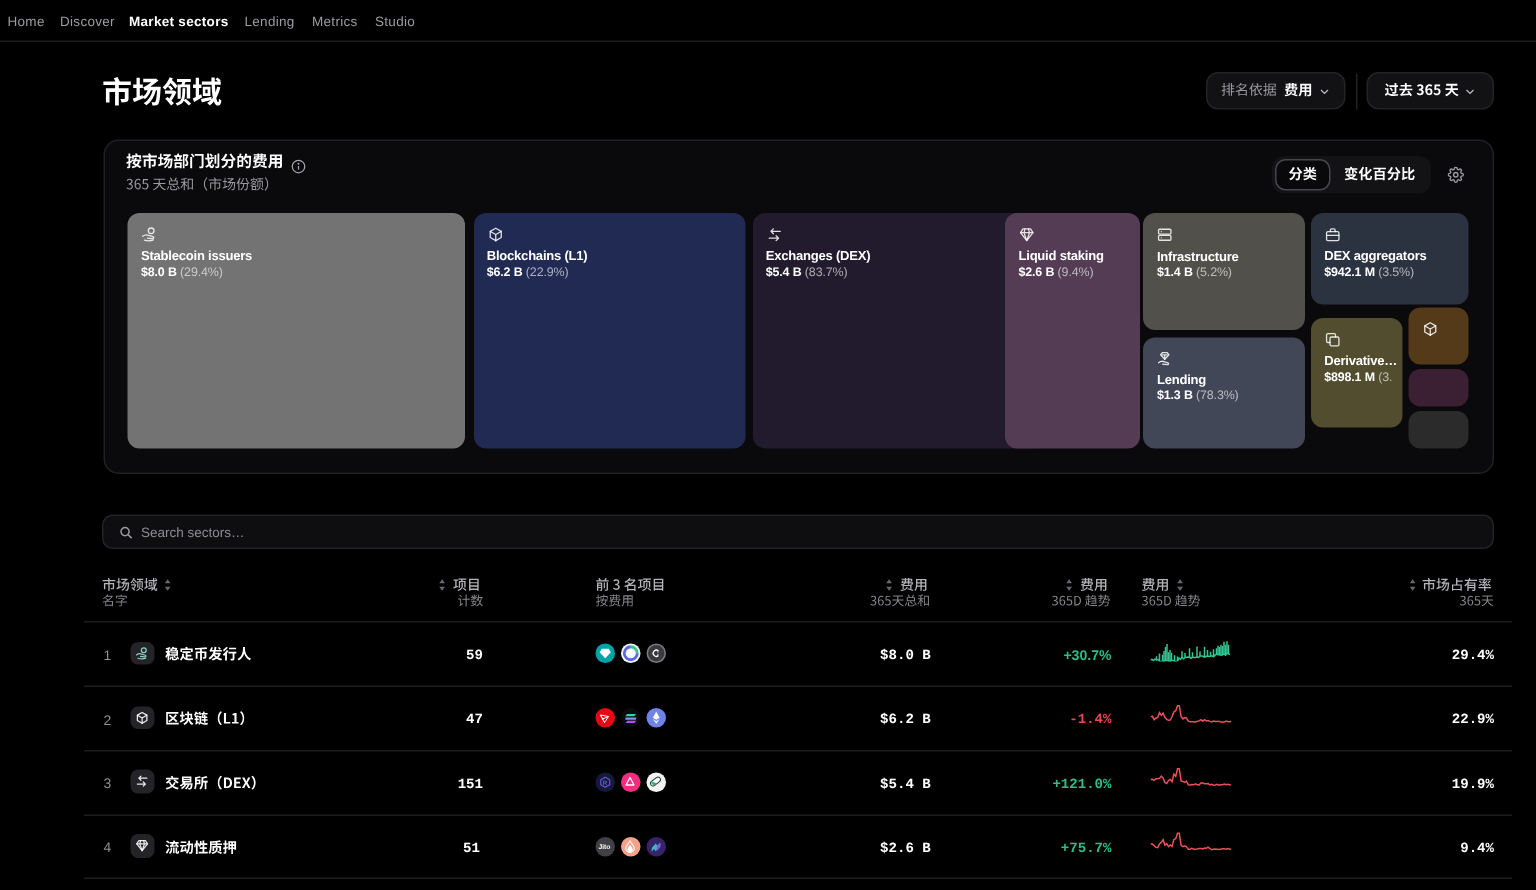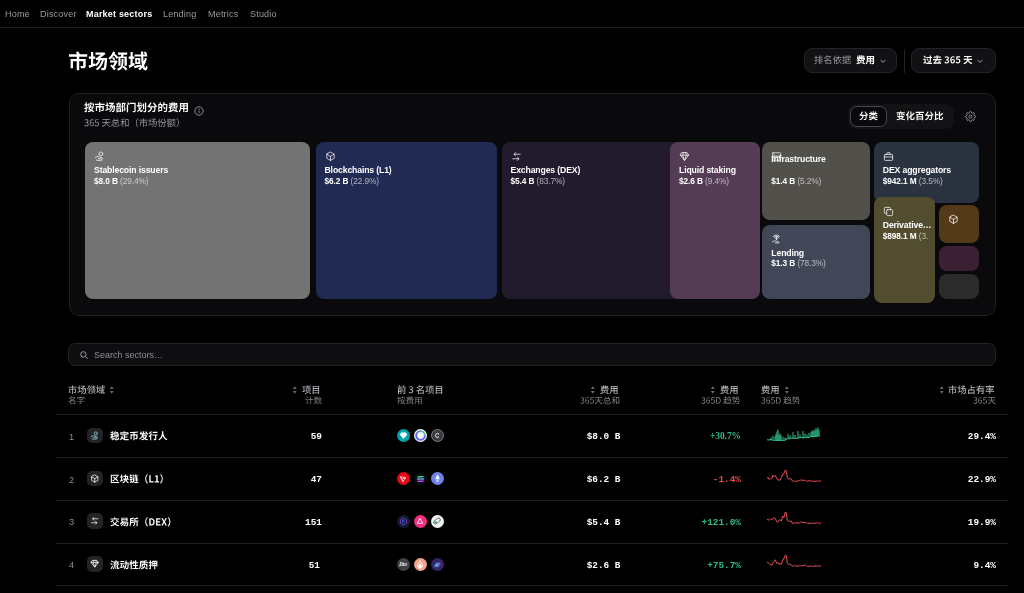--- a/index.html
+++ b/index.html
@@ -115,21 +115,21 @@
   </div>
 <div style="position:absolute;left:762.3px;top:142px;width:107.9px;height:78px;background:#52504a;border-radius:8px;overflow:hidden">
     <div style="position:absolute;left:9px;top:9px">
       <svg width="11" height="11" viewBox="0 0 24 24" fill="none" stroke="rgba(255,255,255,0.85)" stroke-width="1.9" stroke-linejoin="round" stroke-linecap="round">
         <rect x="3" y="4" width="18" height="7" rx="1.5"></rect>
         <rect x="3" y="13" width="18" height="7" rx="1.5"></rect>
         <line x1="7" y1="7.5" x2="7" y2="7.5"></line>
         <line x1="7" y1="16.5" x2="7" y2="16.5"></line>
       </svg>
     </div>
-    <div style="position:absolute;left:9px;top:12px;font-size:8.7px;font-weight:700;white-space:nowrap;letter-spacing:-.15px">Infrastructure</div>
+    <div style="position:absolute;left:9px;top:24px;font-size:8.7px;font-weight:700;white-space:nowrap;letter-spacing:-.15px">Infrastructure</div>
     <div style="position:absolute;left:9px;top:33.5px;font-size:8.3px;white-space:nowrap;letter-spacing:-.1px"><span style="font-weight:700">$1.4 B</span> <span style="color:rgba(255,255,255,.62)">(5.2%)</span></div>
   </div>
 <div style="position:absolute;left:762.3px;top:224.5px;width:107.9px;height:74.5px;background:#414757;border-radius:8px;overflow:hidden">
     <div style="position:absolute;left:9px;top:9px">
       <svg width="11" height="11" viewBox="0 0 24 24" fill="none" stroke="rgba(255,255,255,0.85)" stroke-width="1.9" stroke-linejoin="round" stroke-linecap="round">
         <path d="M8.5 2.5h7L18 5.5l-6 6.5-6-6.5z"></path>
         <path d="M8.5 5.5h7M12 5.5V12"></path>
         <path d="M3 17c3-2.5 6-2.5 9-1.2l4.5 1.4c1.8.6 1.2 2.8-.6 2.6l-7-.6"></path>
       </svg>
     </div>
@@ -139,21 +139,21 @@
 <div style="position:absolute;left:873.8px;top:142px;width:105.2px;height:60.5px;background:#2c3340;border-radius:8px;overflow:hidden">
     <div style="position:absolute;left:9px;top:9px">
       <svg width="11" height="11" viewBox="0 0 24 24" fill="none" stroke="rgba(255,255,255,0.85)" stroke-width="1.9" stroke-linejoin="round" stroke-linecap="round">
         <rect x="3" y="7.5" width="18" height="13" rx="2"></rect>
         <path d="M8.5 7.5V5.5a2 2 0 0 1 2-2h3a2 2 0 0 1 2 2v2M3 13h18"></path>
       </svg>
     </div>
     <div style="position:absolute;left:9px;top:23px;font-size:8.7px;font-weight:700;white-space:nowrap;letter-spacing:-.15px">DEX aggregators</div>
     <div style="position:absolute;left:9px;top:33.5px;font-size:8.3px;white-space:nowrap;letter-spacing:-.1px"><span style="font-weight:700">$942.1 M</span> <span style="color:rgba(255,255,255,.62)">(3.5%)</span></div>
   </div>
-<div style="position:absolute;left:873.8px;top:197px;width:61.6px;height:106px;background:#524d2e;border-radius:8px;overflow:hidden">
+<div style="position:absolute;left:873.8px;top:212px;width:61.6px;height:73px;background:#524d2e;border-radius:8px;overflow:hidden">
     <div style="position:absolute;left:9px;top:9px">
       <svg width="11" height="11" viewBox="0 0 24 24" fill="none" stroke="rgba(255,255,255,0.85)" stroke-width="1.9" stroke-linejoin="round" stroke-linecap="round">
         <rect x="8" y="8" width="13" height="13" rx="2"></rect>
         <path d="M16 8V5a2 2 0 0 0-2-2H5a2 2 0 0 0-2 2v9a2 2 0 0 0 2 2h3"></path>
       </svg>
     </div>
     <div style="position:absolute;left:9px;top:23px;font-size:8.7px;font-weight:700;white-space:nowrap;letter-spacing:-.15px">Derivative…</div>
     <div style="position:absolute;left:9px;top:33.5px;font-size:8.3px;white-space:nowrap;letter-spacing:-.1px"><span style="font-weight:700">$898.1 M</span> <span style="color:rgba(255,255,255,.62)">(3.</span></div>
   </div>
 <div style="position:absolute;left:938.8px;top:204.7px;width:40.2px;height:38.5px;background:#543a19;border-radius:8px;overflow:hidden">
@@ -317,21 +317,21 @@
 <div style="position:absolute;left:430.5px;top:429.2px">
     <div style="width:13px;height:13px;border-radius:50%;background:#3a3a3e;border:1.5px solid #7a7a80;display:flex;align-items:center;justify-content:center">
       <svg width="7" height="7" viewBox="0 0 24 24" fill="none" stroke="#fff" stroke-width="3">
         <path d="M17 7a7 7 0 1 0 0 10"></path>
         <circle cx="16" cy="9" r="1.4" fill="#fff" stroke="none"></circle>
         <circle cx="16" cy="15" r="1.4" fill="#fff" stroke="none"></circle>
       </svg>
     </div>
   </div>
 <span style="position:absolute;right:403.5px;top:431.3px;font-size:9.4px;font-weight:700;font-family:'Liberation Mono',monospace">$8.0 B</span>
-<span style="position:absolute;right:283px;top:431.3px;font-size:9.4px;font-weight:700;color:#2ebd85;font-family:Liberation Serif, serif">+30.7%</span>
+<span style="position:absolute;right:283px;top:431.3px;font-size:9.4px;font-weight:700;color:#2ebd85;font-family:Liberation Sans, sans-serif">+30.7%</span>
 <div style="position:absolute;left:766.5px;top:425.7px">
     <svg width="54" height="15" viewBox="0 0 54 15" fill="none" stroke="#30c795" stroke-width="1">
       <path d="M0,14.0L1,13.6L2,14.3L3,13.4L4,14.0L5,13.7L6,14.7L7,15.2L8,14.5L9,15.0L10,14.4L11,14.4L12,14.8L13,15.3L14,14.2L15,14.3L16,14.8L17,15.2L18,14.6L19,12.8L20,13.5L21,12.2L22,13.2L23,12.4L24,12.1L25,12.0L26,12.2L27,12.9L28,11.9L29,12.4L30,12.4L31,12.0L32,12.2L33,11.4L34,11.3L35,11.5L36,12.1L37,11.7L38,11.4L39,11.7L40,11.5L41,11.2L42,11.8L43,10.8L44,10.1L45,10.5L46,10.4L47,10.8L48,10.6L49,9.9L50,10.8L51,9.5L52,9.9L53,10.3"></path>
       <line x1="4" y1="14.0" x2="4" y2="11.5"></line>
       <line x1="6" y1="14.7" x2="6" y2="9.7"></line>
       <line x1="8" y1="14.5" x2="8" y2="10.5"></line>
       <line x1="9" y1="15.0" x2="9" y2="8.0"></line>
       <line x1="10" y1="14.4" x2="10" y2="5.4"></line>
       <line x1="11" y1="14.4" x2="11" y2="3.4"></line>
       <line x1="12" y1="14.8" x2="12" y2="8.8"></line>

